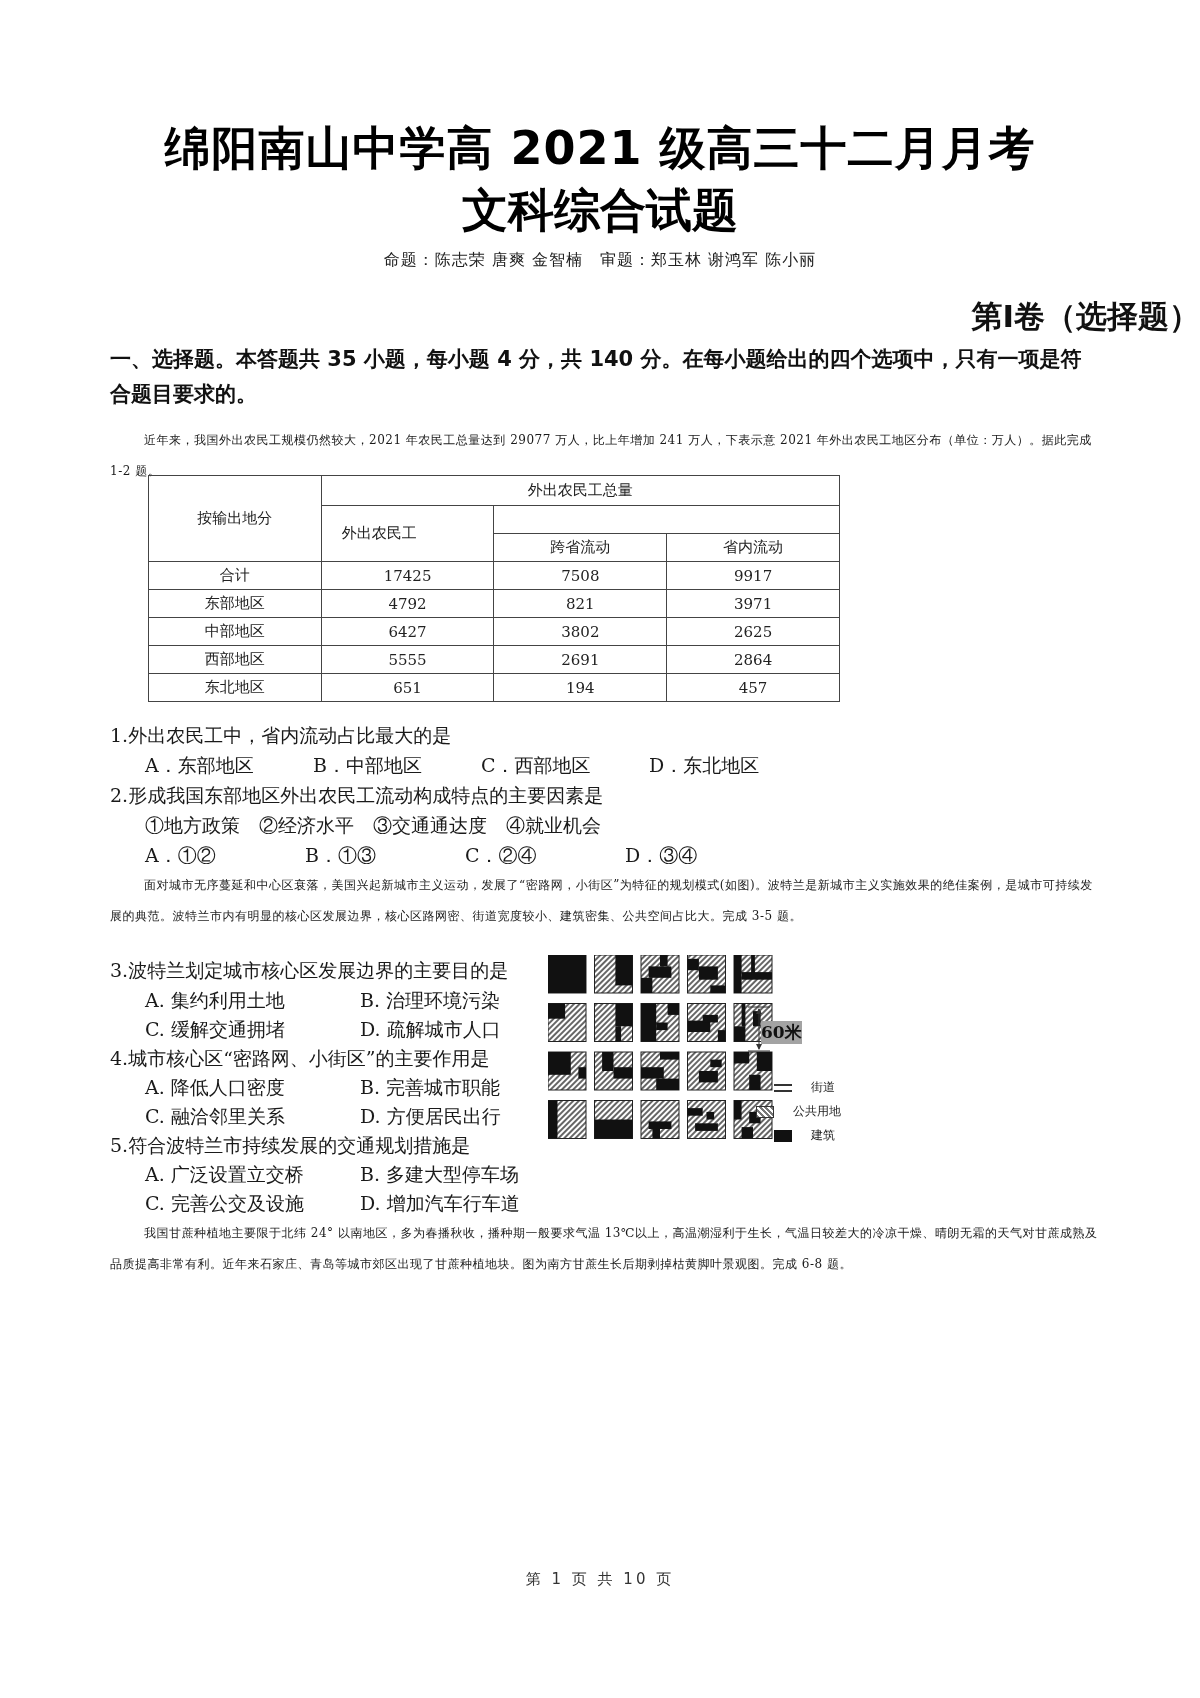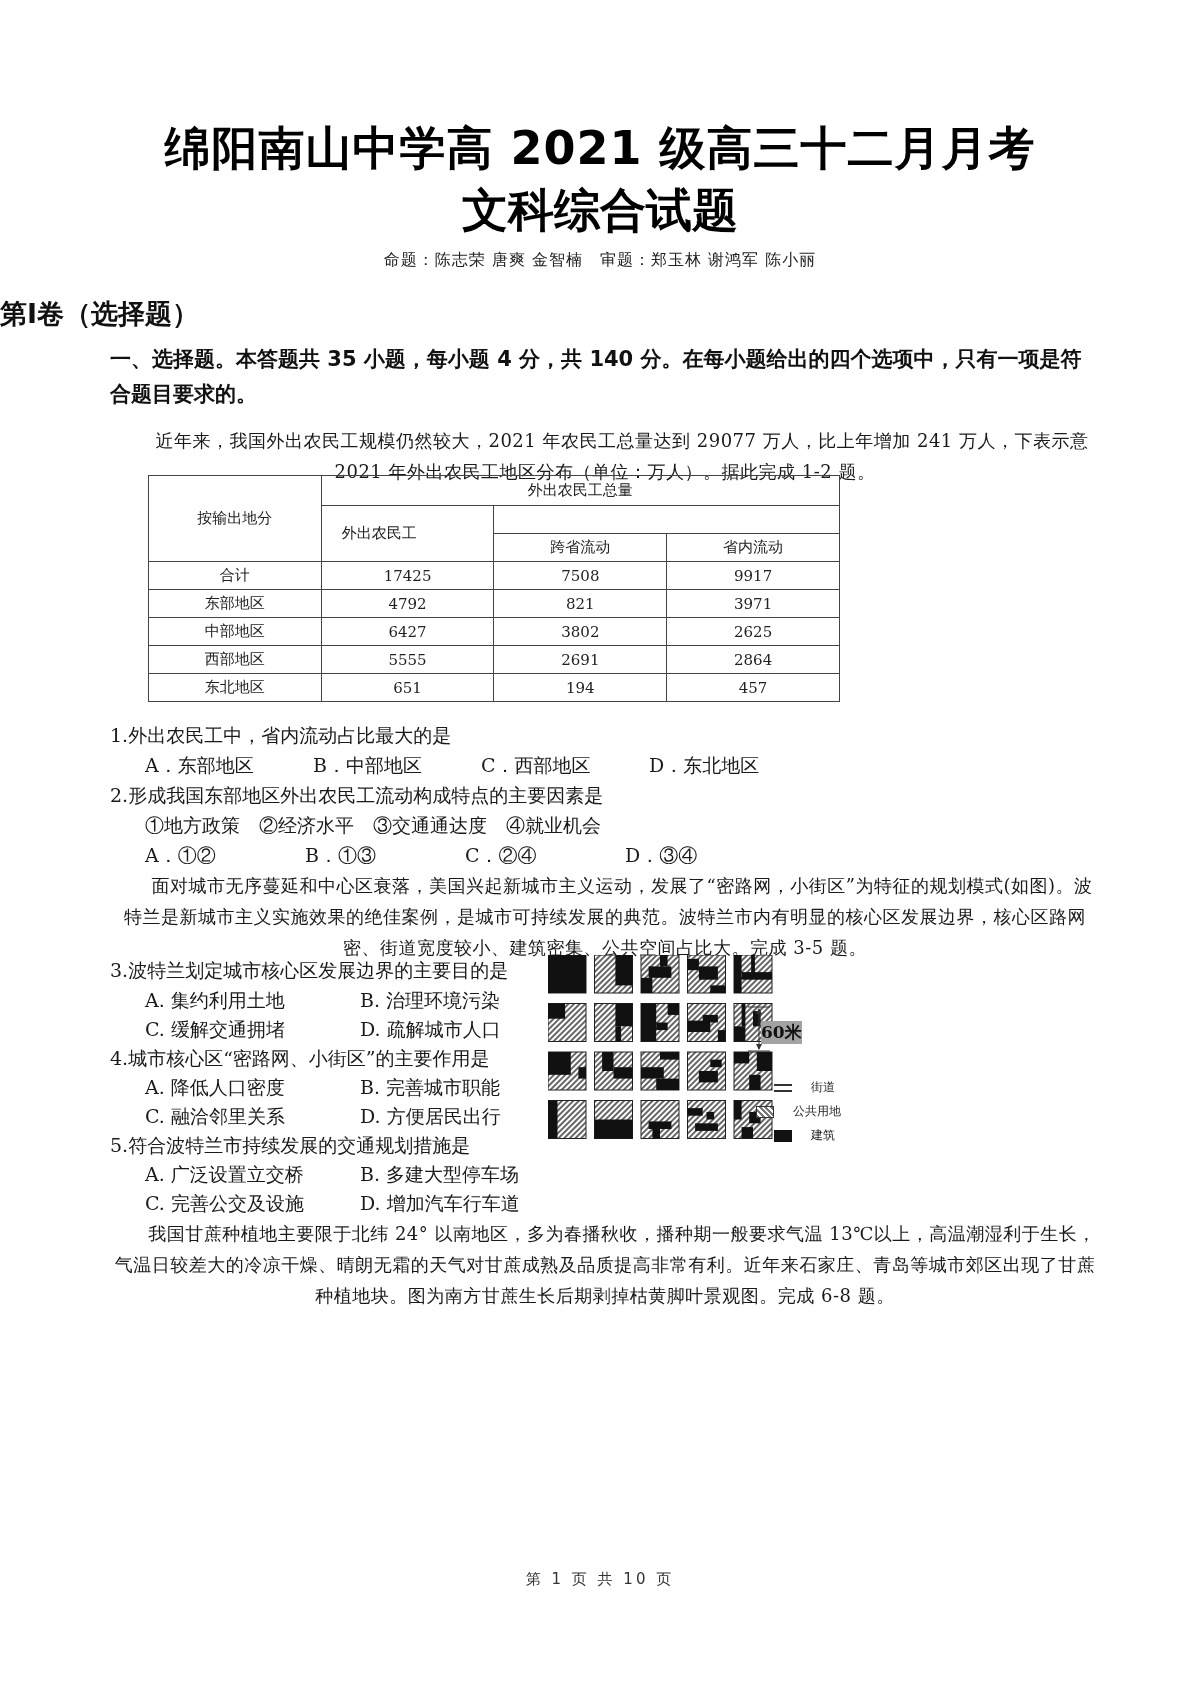--- a/index.html
+++ b/index.html
@@ -2,23 +2,23 @@
 <html><head>
 <meta charset="utf-8">
 <style>
   * { box-sizing: border-box; margin: 0; padding: 0; }
   html, body { width: 1200px; height: 1698px; background: #ffffff; }
   body { position: relative; color: #111; font-family: "DejaVu Serif", "Liberation Serif", serif; overflow: hidden; }
   .abs { position: absolute; }
   .title1 { left: 0; width: 1200px; top: 118px; text-align: center; font-family: "DejaVu Sans", "Liberation Sans", sans-serif; font-weight: bold; font-size: 46px; letter-spacing: 1px; color: #000; }
   .title2 { left: 0; width: 1200px; top: 180px; text-align: center; font-family: "DejaVu Sans", "Liberation Sans", sans-serif; font-weight: bold; font-size: 46px; color: #000; }
   .authors { left: 0; width: 1200px; top: 250px; text-align: center; font-size: 16px; color: #222; letter-spacing: 1px; }
-  .part { left: 0; width: 1200px; top: 296px; text-align: left; font-family: "DejaVu Sans", "Liberation Sans", sans-serif; font-weight: bold; font-size: 27px; }
+  .part { left: 0; width: 1200px; top: 296px; text-align: right; font-family: "DejaVu Sans", "Liberation Sans", sans-serif; font-weight: bold; font-size: 31px; }
   .instr { left: 110px; width: 990px; top: 342px; font-family: "DejaVu Sans", "Liberation Sans", sans-serif; font-weight: bold; font-size: 21px; line-height: 35px; }
-  .para { left: 110px; width: 990px; font-size: 18px; line-height: 31px; text-indent: 34px; letter-spacing: 0.5px; color: #1a1a1a; text-align: center; }
+  .para { left: 110px; width: 990px; font-size: 12px; line-height: 31px; text-indent: 34px; letter-spacing: 0.5px; color: #1a1a1a; }
   .q { left: 110px; font-size: 19px; line-height: 31px; color: #1a1a1a; }
   .opts { left: 145px; font-size: 19px; line-height: 31px; color: #1a1a1a; display: flex; }
   .opt { display: inline-block; }
   table.data { position: absolute; left: 148px; top: 475px; width: 692px; border-collapse: collapse; font-size: 15px; color: #222; }
   table.data td { border: 1.5px solid #444; text-align: center; height: 28px; padding: 0; }
   .footer { left: 0; width: 1200px; top: 1570px; text-align: center; font-family: "DejaVu Sans", "Liberation Sans", sans-serif; font-size: 15px; color: #333; letter-spacing: 3px; }
   .figure { left: 548px; top: 955px; width: 320px; height: 200px; }
   .legend-item { position: absolute; font-size: 12px; display: flex; align-items: center; gap: 19px; color: #222; }
   .sw { width: 18px; height: 12px; display: inline-block; }
   .sw-street { border-top: 2px solid #333; border-bottom: 2px solid #333; height: 8px; }

